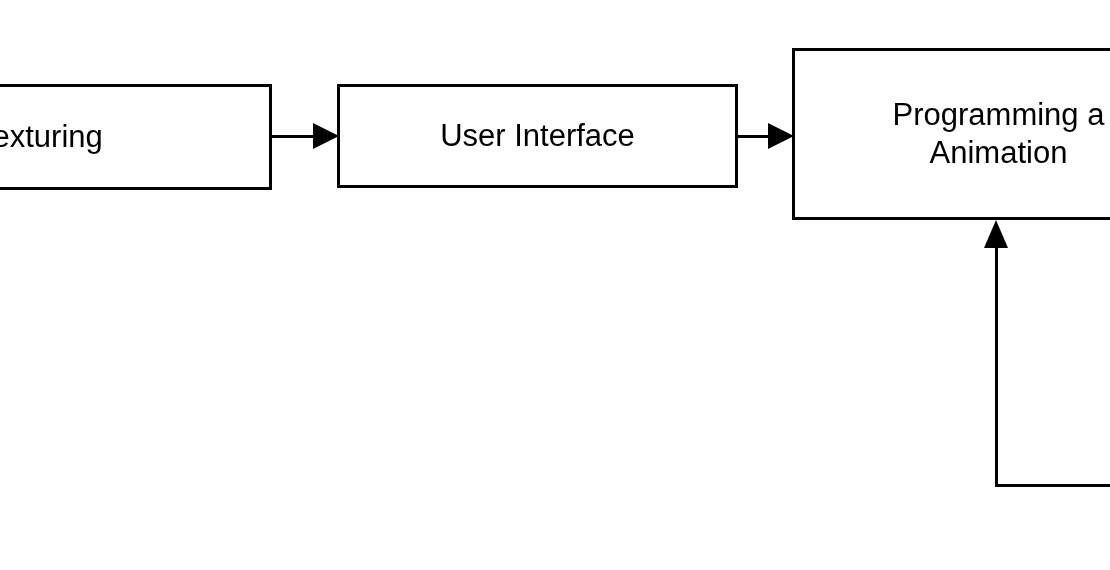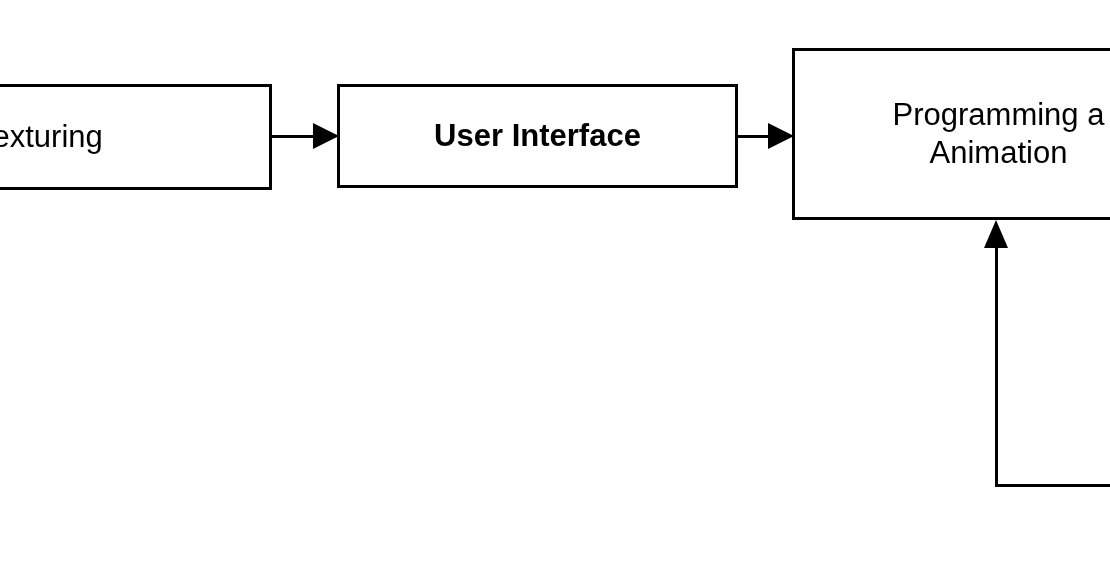--- a/index.html
+++ b/index.html
@@ -40,21 +40,20 @@
     height: 106px;
     border-left: none;
     justify-content: center;
   }
   
   #node-ui {
     left: 337px;
     top: 84px;
     width: 401px;
     height: 104px;
-    font-weight: bold;
   }
   
   #node-programming {
     left: 792px;
     top: 48px;
     width: 410px;
     height: 172px;
     border-right: none;
   }
 

